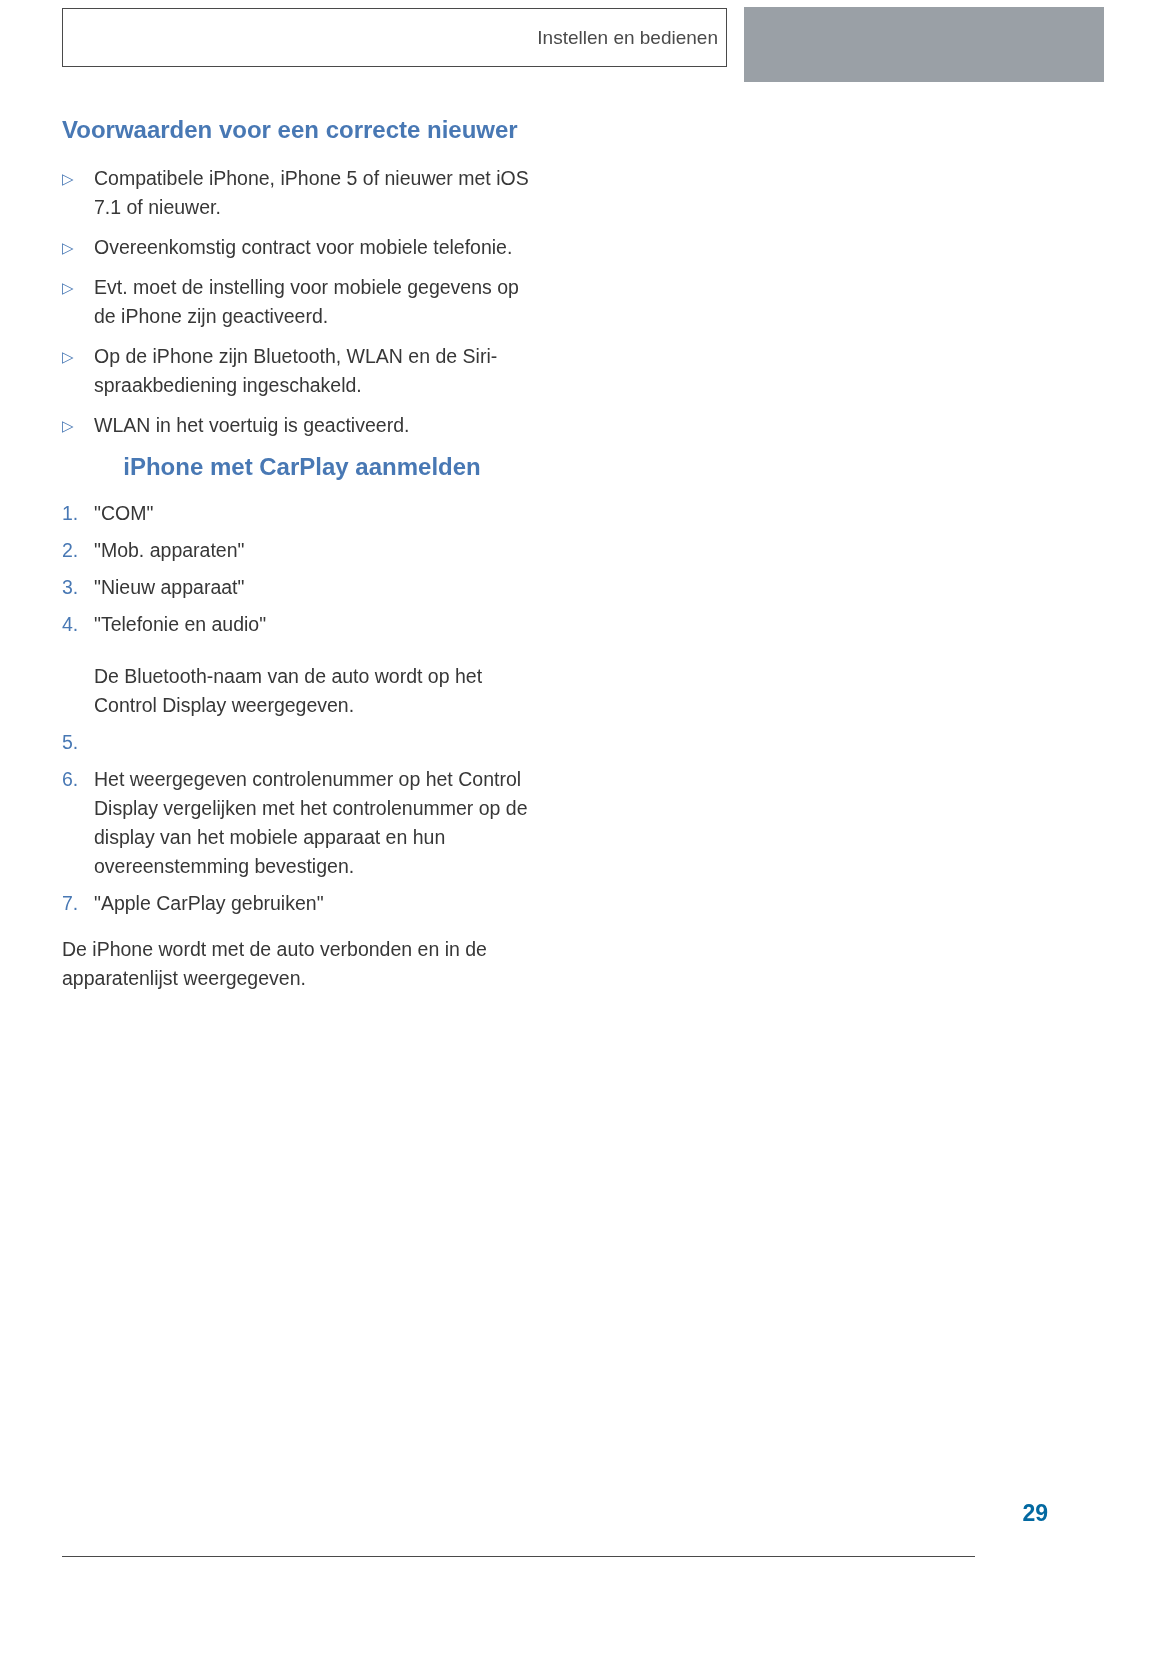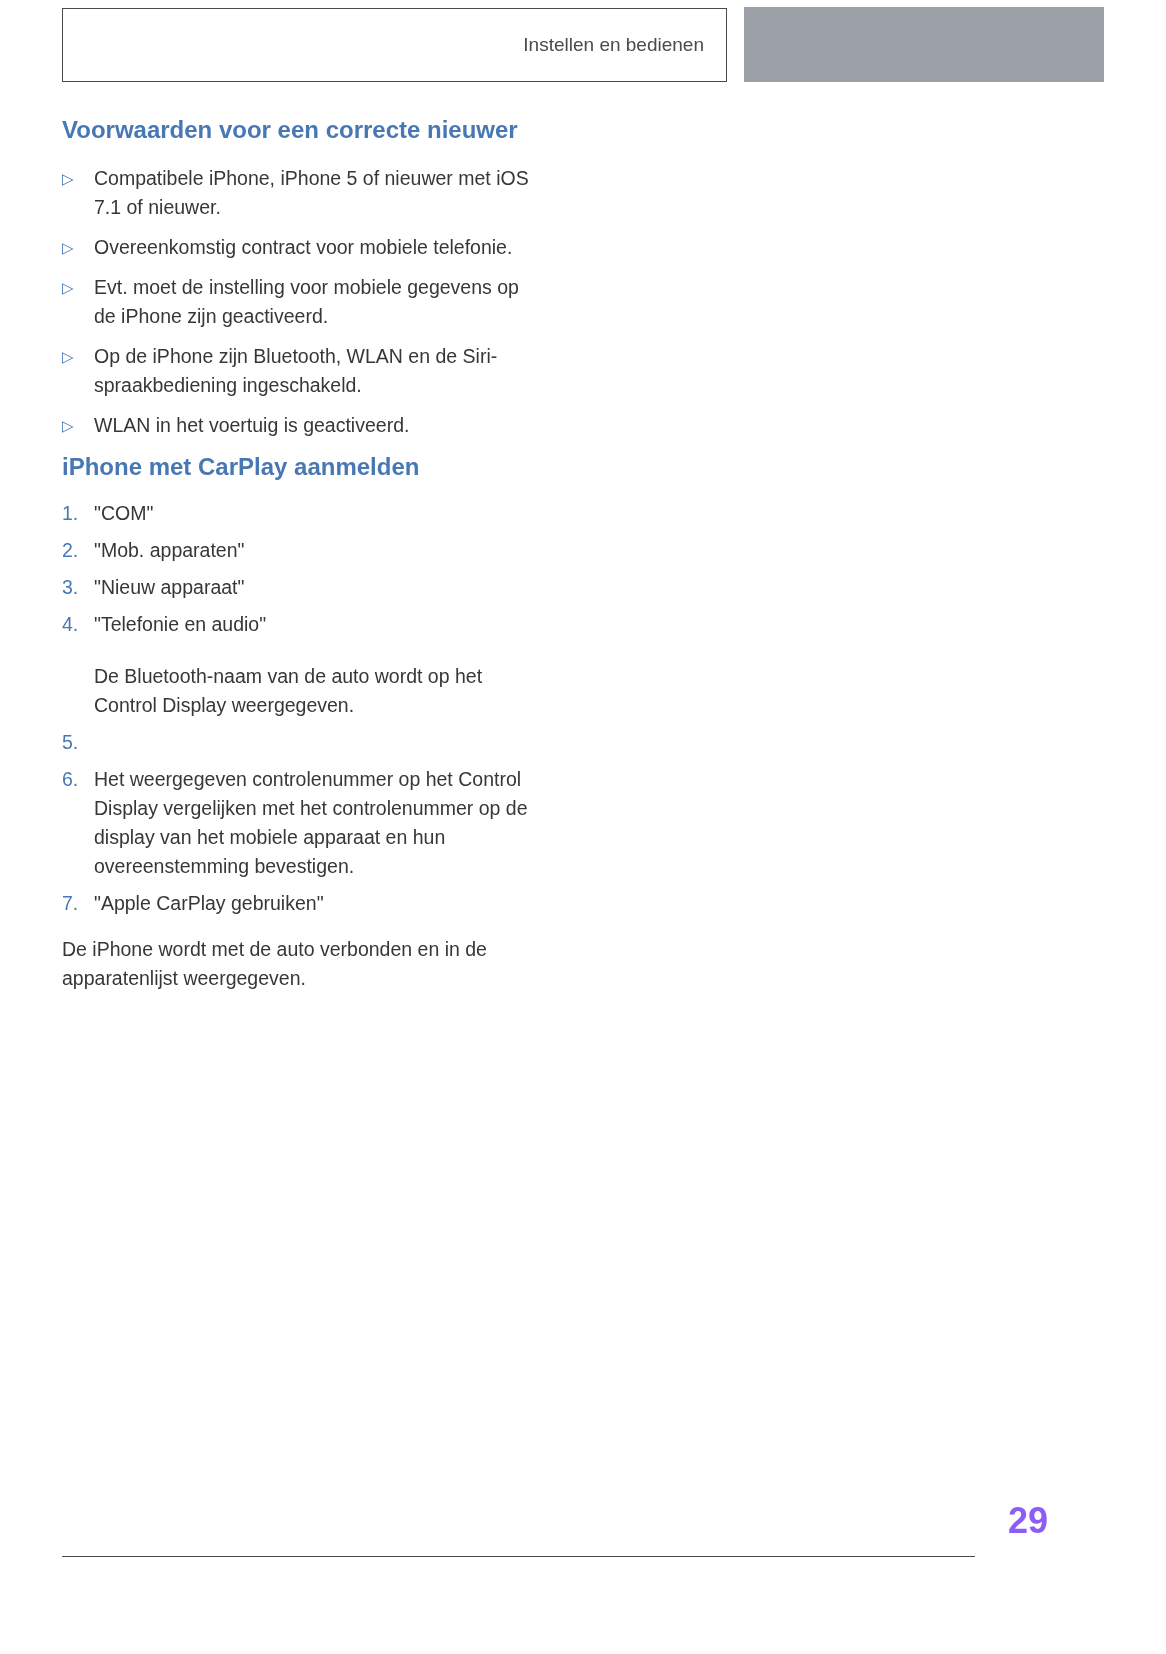--- a/index.html
+++ b/index.html
@@ -13,26 +13,26 @@
     width: 1166px;
     height: 1654px;
     background: #ffffff;
     overflow: hidden;
   }
 
   
   .header-box {
     position: absolute;
     left: 62px; top: 8px;
-    width: 665px; height: 74px;
+    width: 665px; height: 59px;
     border: 1px solid #4a4a4a;
     display: flex;
     align-items: center;
     justify-content: flex-end;
-    padding-right: 22px;
+    padding-right: 8px;
     font-size: 19px;
     color: #4a4a4a;
   }
   .tab-shadow {
     position: absolute;
     left: 744px; top: 7px;
     width: 360px; height: 75px;
     background: #9aa0a6;
   }
   .chapter-tab {
@@ -58,21 +58,21 @@
     line-height: 29px;
     hyphens: manual;
   }
   h1.section-heading, h2.section-heading {
     color: #4878b4;
     font-size: 24px;
     line-height: 32px;
     font-weight: bold;
     margin: 0 0 18px 0;
   }
-  h2.section-heading { margin-bottom: 16px; }
+  h2.section-heading { margin-bottom: 16px; text-align: center; }
 
   ul.bullets { list-style: none; }
   ul.bullets li {
     display: flex;
     margin-bottom: 11px;
   }
   ul.bullets .marker {
     flex: 0 0 32px;
     color: #4878b4;
     font-size: 15px;
@@ -97,23 +97,23 @@
   
   .footer-rule {
     position: absolute;
     left: 62px; top: 1556px;
     width: 913px; height: 1px;
     background: #4a4a4a;
   }
   .page-number {
     position: absolute;
     right: 118px; top: 1500px;
-    font-size: 36px;
+    font-size: 23px;
     font-weight: bold;
-    color: #8b5cf6;
+    color: #0369a1;
   }
 </style>
 </head>
 <body>
 
 <div class="page">
 
   <div class="tab-shadow"></div>
 
   <div class="header-box">

